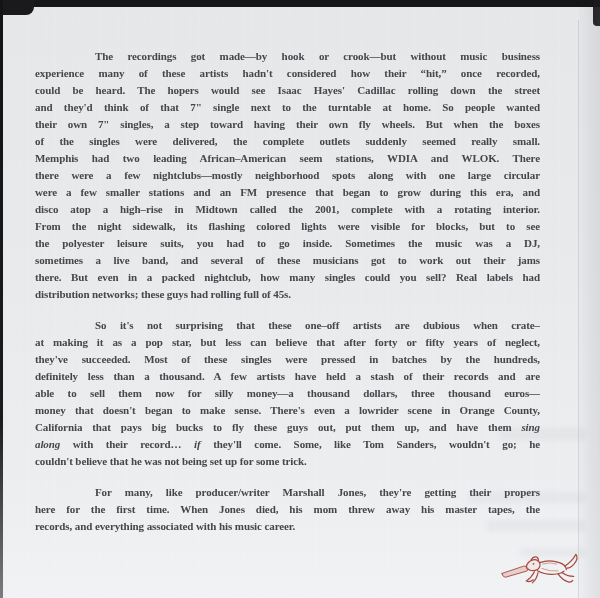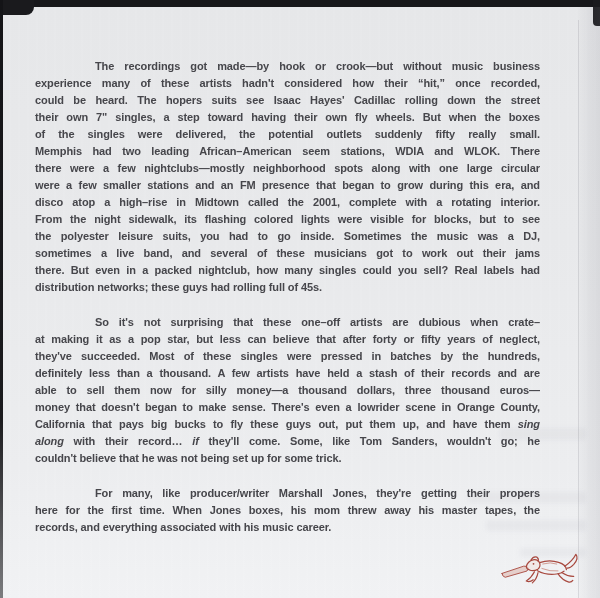--- a/index.html
+++ b/index.html
@@ -25,21 +25,21 @@
     position:absolute;top:7px;right:0;width:24px;height:591px;
     background:linear-gradient(90deg,rgba(0,0,0,0) 0%,rgba(130,130,140,.10) 55%,rgba(130,130,140,.16) 100%);
   }
   .edge-line-right{position:absolute;top:20px;right:21px;width:1px;height:578px;background:rgba(130,130,140,.22);}
 
   .text-block{
     position:absolute;left:35px;top:40px;width:505px;
     color:#46464b;
     font-size:11px;font-weight:700;letter-spacing:-0.1px;
   }
-  .para{margin:18px 0 14px 0;}
+  .para{margin:8px 0 14px 0;font-family:Liberation Serif, serif;}
   .line{
     height:17px;line-height:17px;overflow:hidden;
     text-align:justify;text-align-last:justify;
   }
   .line.last{text-align-last:left;}
   .line.first{text-indent:60px;}
   .line i{font-style:italic;}
 
   .smudge{position:absolute;background:rgba(115,115,128,.055);filter:blur(2px);border-radius:3px;pointer-events:none;}
   .smudge.s1{left:500px;top:428px;width:86px;height:12px;}
@@ -52,23 +52,24 @@
 </head>
 <body>
 
 <div class="page">
   <div class="paper-streaks"></div>
 
   <div class="text-block">
       <div class="para">
         <div class="line first">The recordings got made—by hook or crook—but without music business</div>
         <div class="line">experience many of these artists hadn't considered how their “hit,” once recorded,</div>
-        <div class="line">could be heard. The hopers suits see Isaac Hayes' Cadillac rolling down the street</div>
+        <div class="line">could be heard. The hopers would see Isaac Hayes' Cadillac rolling down the street</div>
+        <div class="line">and they'd think of that 7" single next to the turntable at home. So people wanted</div>
         <div class="line">their own 7" singles, a step toward having their own fly wheels. But when the boxes</div>
-        <div class="line">of the singles were delivered, the potential outlets suddenly fifty really small.</div>
+        <div class="line">of the singles were delivered, the complete outlets suddenly seemed really small.</div>
         <div class="line">Memphis had two leading African–American seem stations, WDIA and WLOK. There</div>
         <div class="line">there were a few nightclubs—mostly neighborhood spots along with one large circular</div>
         <div class="line">were a few smaller stations and an FM presence that began to grow during this era, and</div>
         <div class="line">disco atop a high–rise in Midtown called the 2001, complete with a rotating interior.</div>
         <div class="line">From the night sidewalk, its flashing colored lights were visible for blocks, but to see</div>
         <div class="line">the polyester leisure suits, you had to go inside. Sometimes the music was a DJ,</div>
         <div class="line">sometimes a live band, and several of these musicians got to work out their jams</div>
         <div class="line">there. But even in a packed nightclub, how many singles could you sell? Real labels had</div>
         <div class="line last">distribution networks; these guys had rolling full of 45s.</div>
       </div>
@@ -78,21 +79,21 @@
         <div class="line">they've succeeded. Most of these singles were pressed in batches by the hundreds,</div>
         <div class="line">definitely less than a thousand. A few artists have held a stash of their records and are</div>
         <div class="line">able to sell them now for silly money—a thousand dollars, three thousand euros—</div>
         <div class="line">money that doesn't began to make sense. There's even a lowrider scene in Orange County,</div>
         <div class="line">California that pays big bucks to fly these guys out, put them up, and have them <i>sing</i></div>
         <div class="line"><i>along</i> with their record… <i>if</i> they'll come.  Some, like Tom Sanders, wouldn't go; he</div>
         <div class="line last">couldn't believe that he was not being set up for some trick.</div>
       </div>
       <div class="para">
         <div class="line first">For many, like producer/writer Marshall Jones, they're getting their propers</div>
-        <div class="line">here for the first time. When Jones boxes, his mom threw away his master tapes, the</div>
+        <div class="line">here for the first time. When Jones died, his mom threw away his master tapes, the</div>
         <div class="line last">records, and everything associated with his music career.</div>
       </div>
     </div>
 
   <div class="smudge s1"></div>
   <div class="smudge s2"></div>
   <div class="smudge s3"></div>
   <div class="smudge s4"></div>
 
   <div class="stamp">

